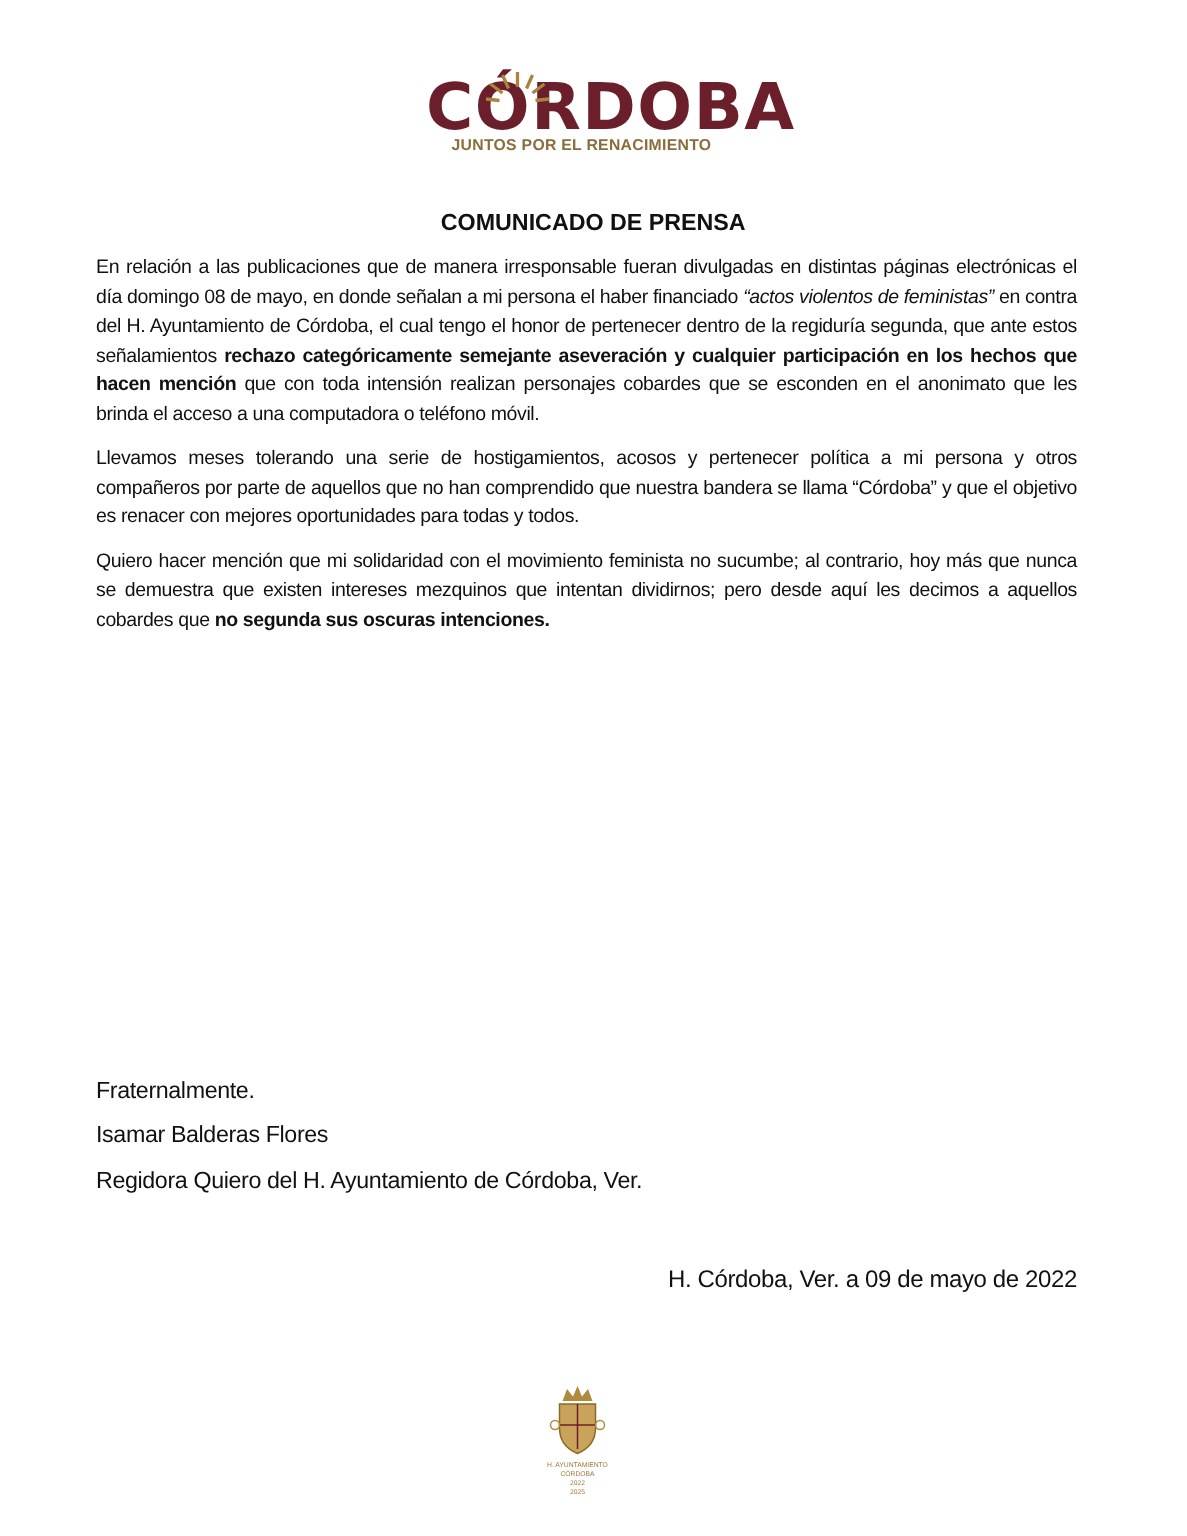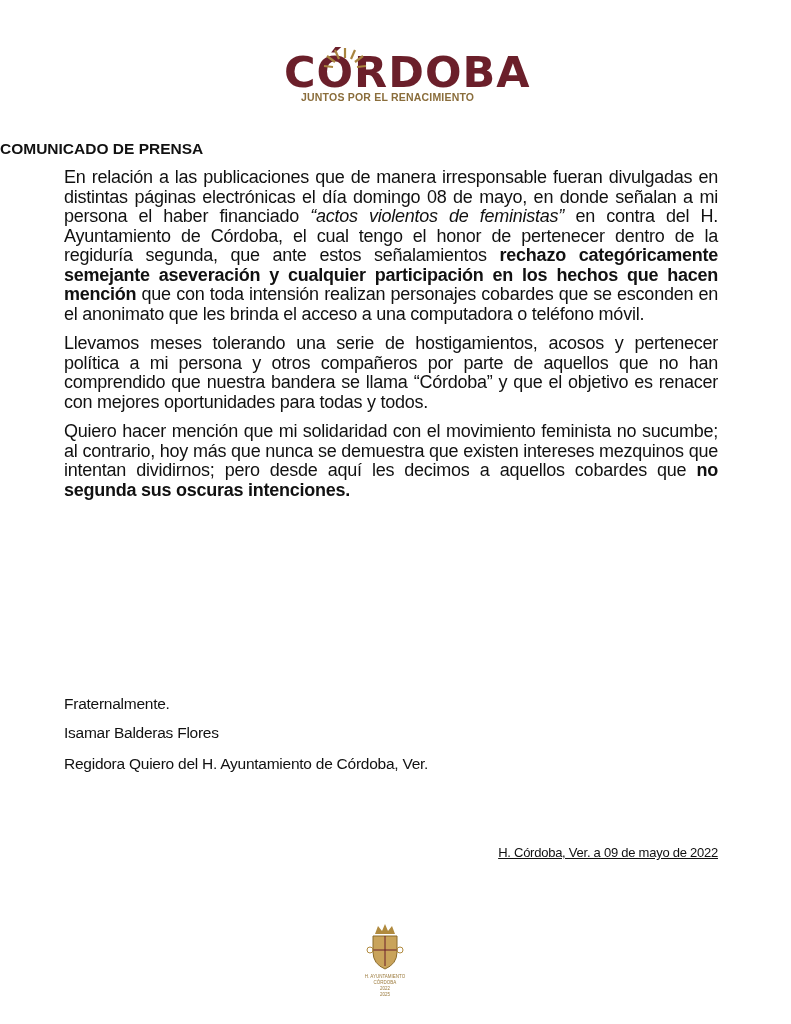--- a/index.html
+++ b/index.html
@@ -4,27 +4,27 @@
 <style>
   html, body { margin: 0; padding: 0; background: #ffffff; }
   body { width: 791px; height: 1024px; position: relative; overflow: hidden;
          font-family: "Liberation Sans", sans-serif; color: #111; }
   .logo { position: absolute; left: 280px; top: 40px; width: 230px; height: 70px; }
   .logo-word { position: absolute; left: 4px; top: 8px; font-family: "DejaVu Sans", sans-serif;
                font-weight: bold; font-size: 43px; letter-spacing: 1px; color: #6b1f2a; line-height: 48px; }
   .logo-sun { position: absolute; left: 42px; top: 6px; width: 46px; height: 46px; }
   .logo-tag { position: absolute; left: 21px; top: 51px; font-size: 10.5px; font-weight: bold;
               color: #8a6d3b; letter-spacing: 0.2px; }
-  .title { position: absolute; left: 0; right: 0; top: 140px; 
+  .title { position: absolute; left: 0; right: 0; top: 140px; text-align: center;
            font-weight: bold; font-size: 15.5px; }
-  .content { position: absolute; left: 64px; width: 654px; top: 168px; font-size: 18px;
+  .content { position: absolute; left: 64px; width: 654px; top: 168px; font-size: 13px;
              line-height: 19.5px; text-align: justify; letter-spacing: -0.25px; }
   .content p { margin: 0 0 10px 0; }
-  .sig { position: absolute; left: 64px; font-size: 15.5px; letter-spacing: -0.25px; }
-  .date { position: absolute; right: 73px; top: 845px; font-size: 13px; letter-spacing: -0.25px; text-decoration: underline; }
+  .sig { position: absolute; left: 64px; font-size: 15.5px; letter-spacing: -0.25px; margin-top: 24px; }
+  .date { position: absolute; right: 73px; top: 845px; font-size: 16px; letter-spacing: -0.25px; }
   .crest { position: absolute; left: 362px; top: 922px; width: 46px; height: 78px; }
   .crest-text { position: absolute; left: 0; right: 0; top: 52px; text-align: center;
                 font-size: 4.5px; color: #9b7a3c; line-height: 6px; }
 </style>
 </head>
 <body>
 
 <div class="logo">
   <div class="logo-word">CÓRDOBA</div>
   <svg class="logo-sun" viewBox="0 0 46 46">

